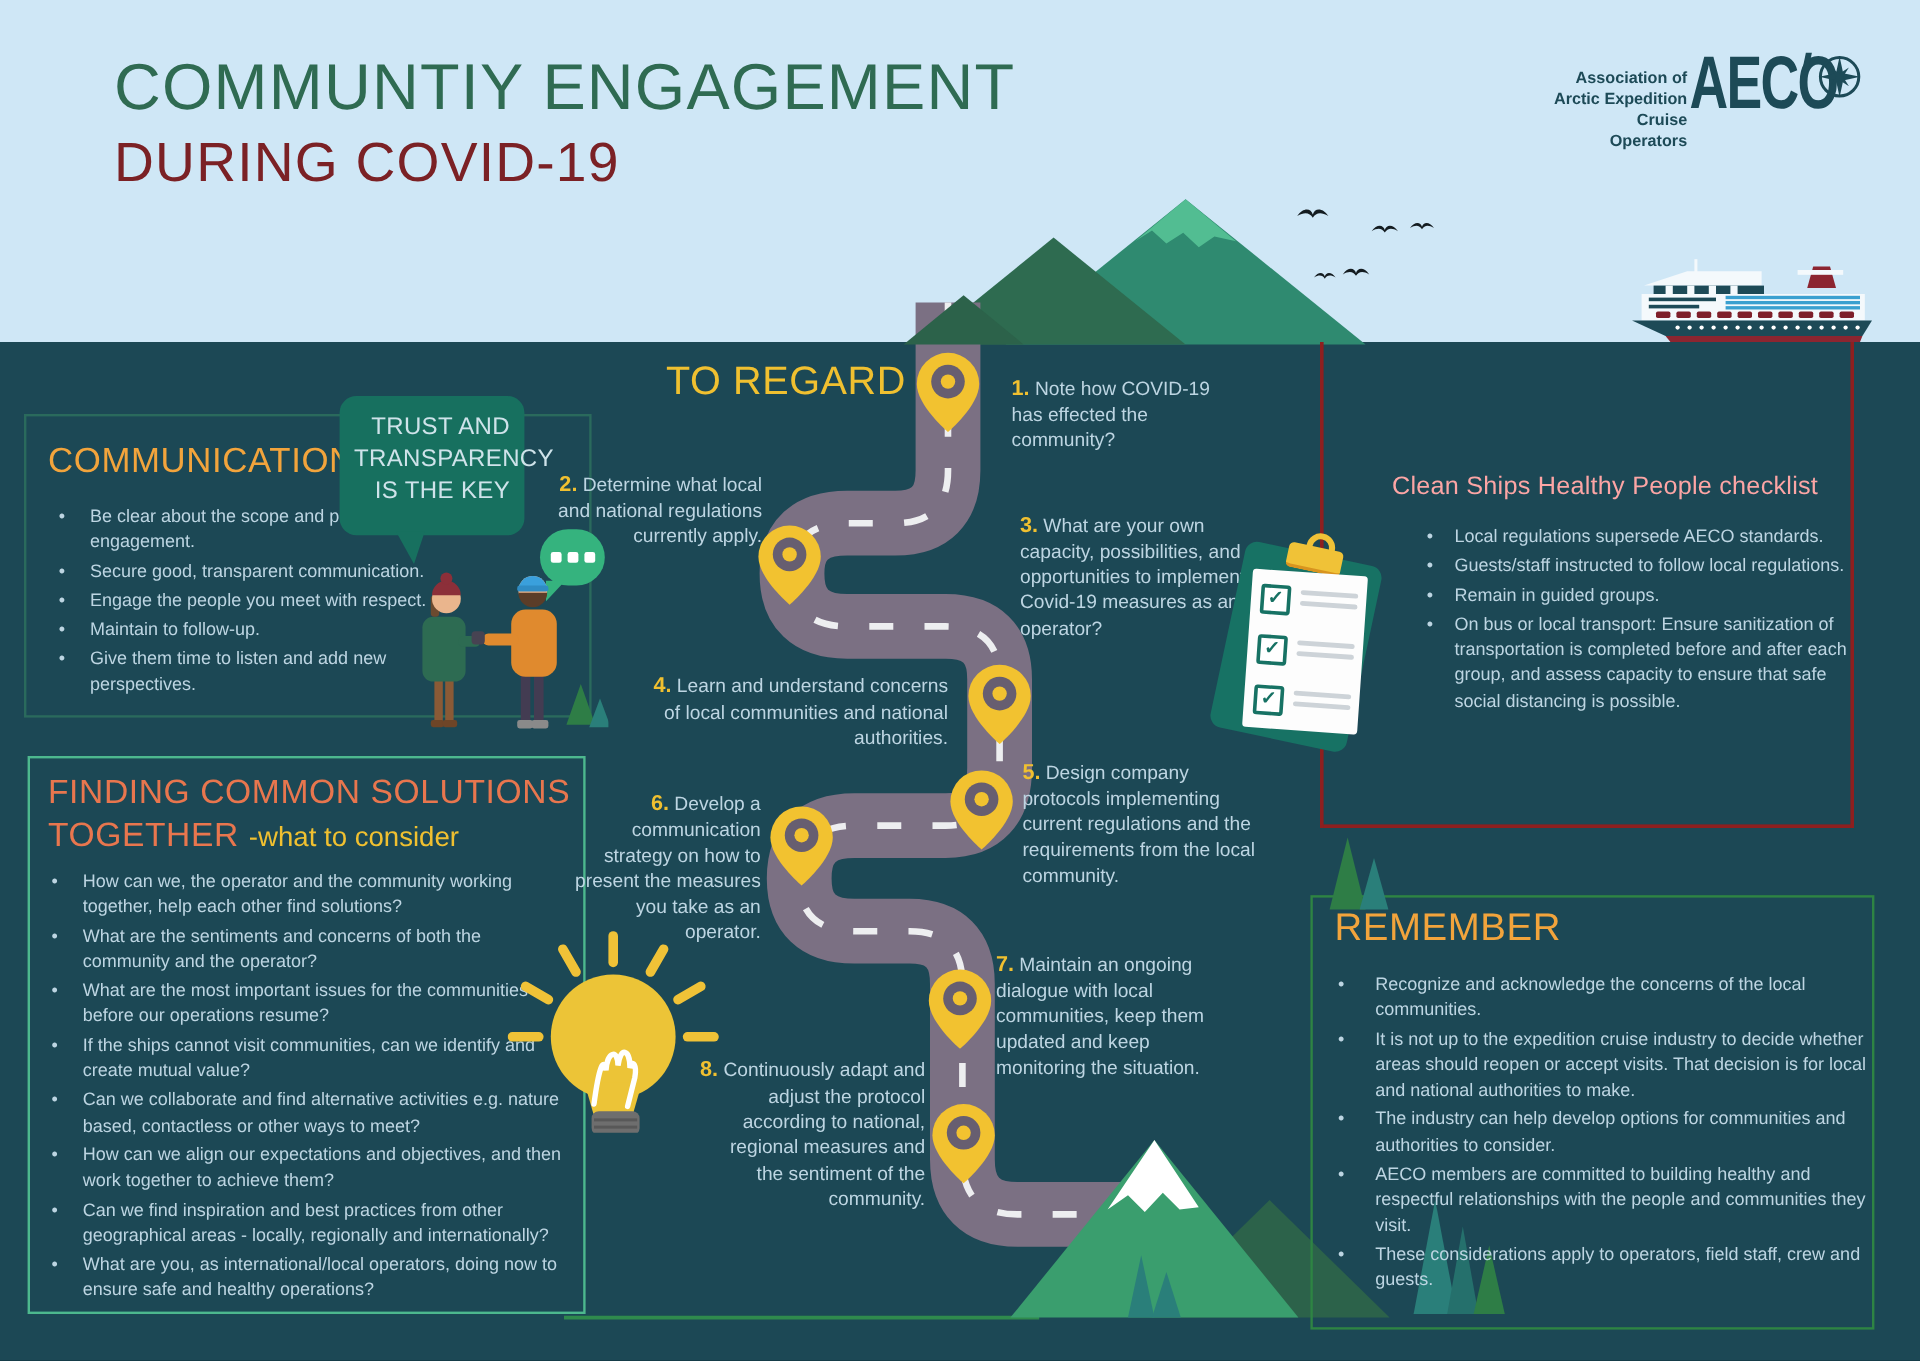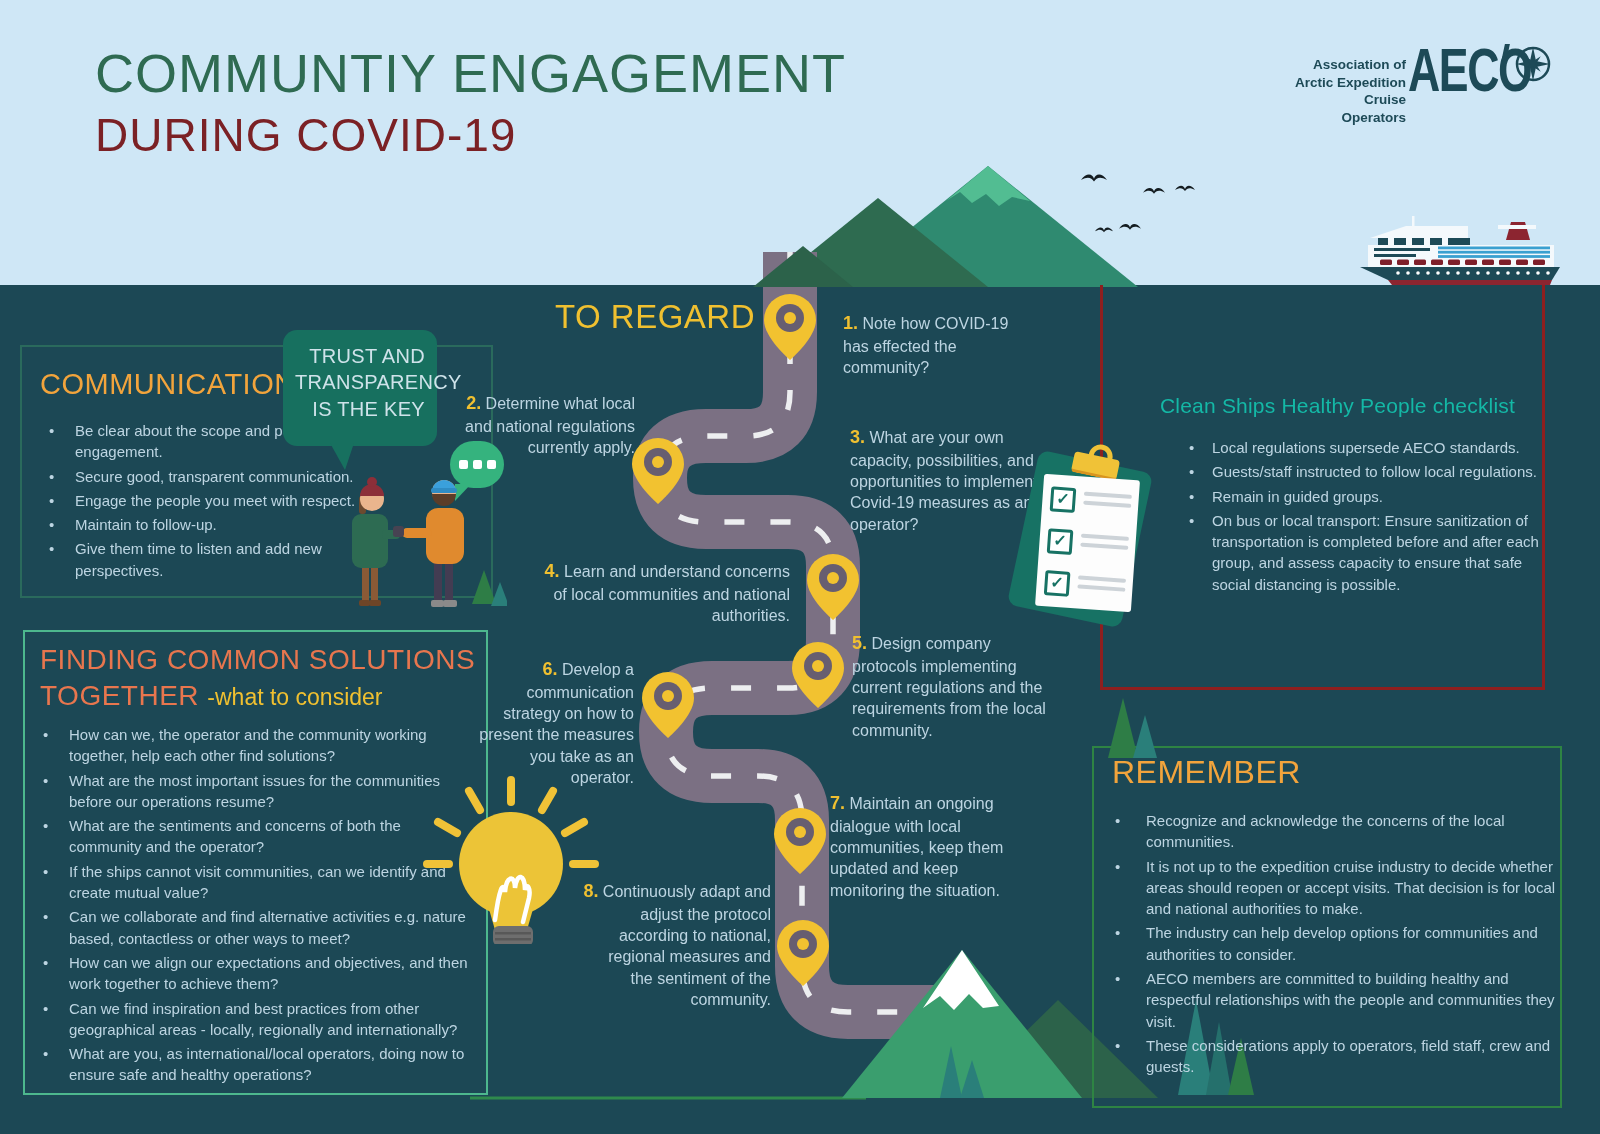--- a/index.html
+++ b/index.html
@@ -30,21 +30,21 @@
   .find-panel { left:23px; top:630px; width:465px; height:465px; border:2px solid #4db88e; }
   .safe-panel { left:1100px; top:285px; width:445px; height:405px; border:3px solid #8e1f1f; border-top:none; }
   .rem-panel  { left:1092px; top:746px; width:470px; height:362px; border:2px solid #2e8443; }
   
   .hd { z-index:2; letter-spacing:0.5px; }
   .comm-h { left:40px; top:368px; font-size:29px; color:#f2a43c; }
   .find-h { left:40px; top:642px; width:438px; font-size:28px; color:#e8764e; line-height:1.28; }
   .find-h .sub { font-size:23px; color:#f0c030; letter-spacing:0; }
   .steps-h { left:420px; top:296px; width:335px; text-align:right; font-size:33px; color:#f0c030; line-height:1.25; }
   .safe-h { left:1160px; top:316px; font-size:30px; color:#4db88e; line-height:1.22; }
-  .safe-sub { left:1160px; top:394px; font-size:21px; color:#14b8a6; z-index:2; letter-spacing:0.2px;text-align:right; }
+  .safe-sub { left:1160px; top:394px; font-size:21px; color:#fca5a5; z-index:2; letter-spacing:0.2px;text-align:right; }
   .rem-h { left:1112px; top:754px; font-size:32px; color:#f2a43c; }
   
   .blist { z-index:2; color:var(--body); font-size:15px; line-height:1.42; }
   .b { position:relative; padding-left:33px; margin-bottom:3px; }
   .b::before { content:"\2022"; position:absolute; left:7px; top:0; color:var(--body); }
   .comm-list { left:42px; top:420px; width:336px; }
   .find-list { left:36px; top:724px; width:436px; }
   .safe-list { left:1182px; top:437px; width:362px; }
   .safe-list .b { padding-left:30px; }
   .rem-list { left:1108px; top:810px; width:452px; }
@@ -282,22 +282,22 @@
     <polygon points="178,130 187,154 169,154" fill="#2a7f7a"></polygon>
   </svg>
 
   <div class="abs panel find-panel"></div>
   <div class="abs hd find-h">
     <span>FINDING COMMON SOLUTIONS TOGETHER</span>
     <span class="sub"> -what to consider</span>
   </div>
   <div class="abs blist find-list">
     <div class="b">How can we, the operator and the community working together, help each other find solutions?</div>
+    <div class="b">What are the sentiments and concerns of both the community and the operator?</div>
     <div class="b">What are the most important issues for the communities before our operations resume?</div>
-    <div class="b">What are the sentiments and concerns of both the community and the operator?</div>
     <div class="b">If the ships cannot visit communities, can we identify and create mutual value?</div>
     <div class="b">Can we collaborate and find alternative activities e.g. nature based, contactless or other ways to meet?</div>
     <div class="b">How can we align our expectations and objectives, and then work together to achieve them?</div>
     <div class="b">Can we find inspiration and best practices from other geographical areas - locally, regionally and internationally?</div>
     <div class="b">What are you, as international/local operators, doing now to ensure safe and healthy operations?</div>
   </div>
 
   <svg class="abs overlay" style="left:423px; top:772px;" width="180" height="172" viewBox="0 0 180 172">
     <g stroke="#f0c237" stroke-width="8" stroke-linecap="round">
       <line x1="4" y1="92" x2="26" y2="92"></line>

